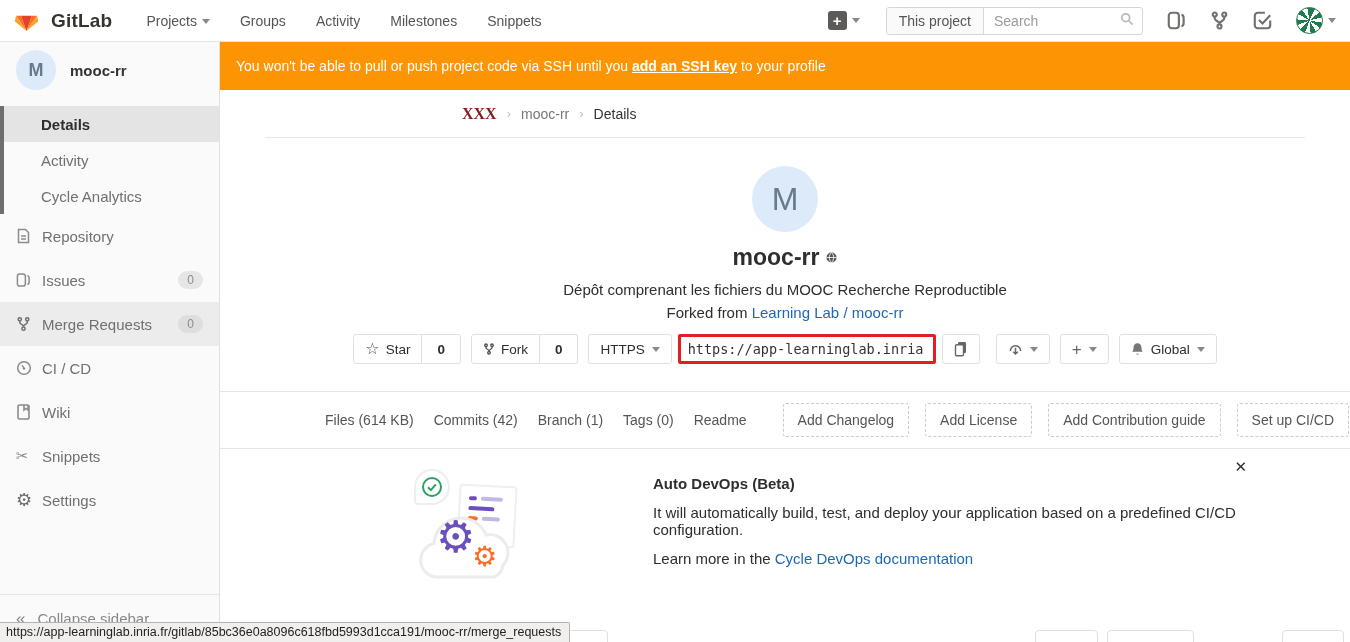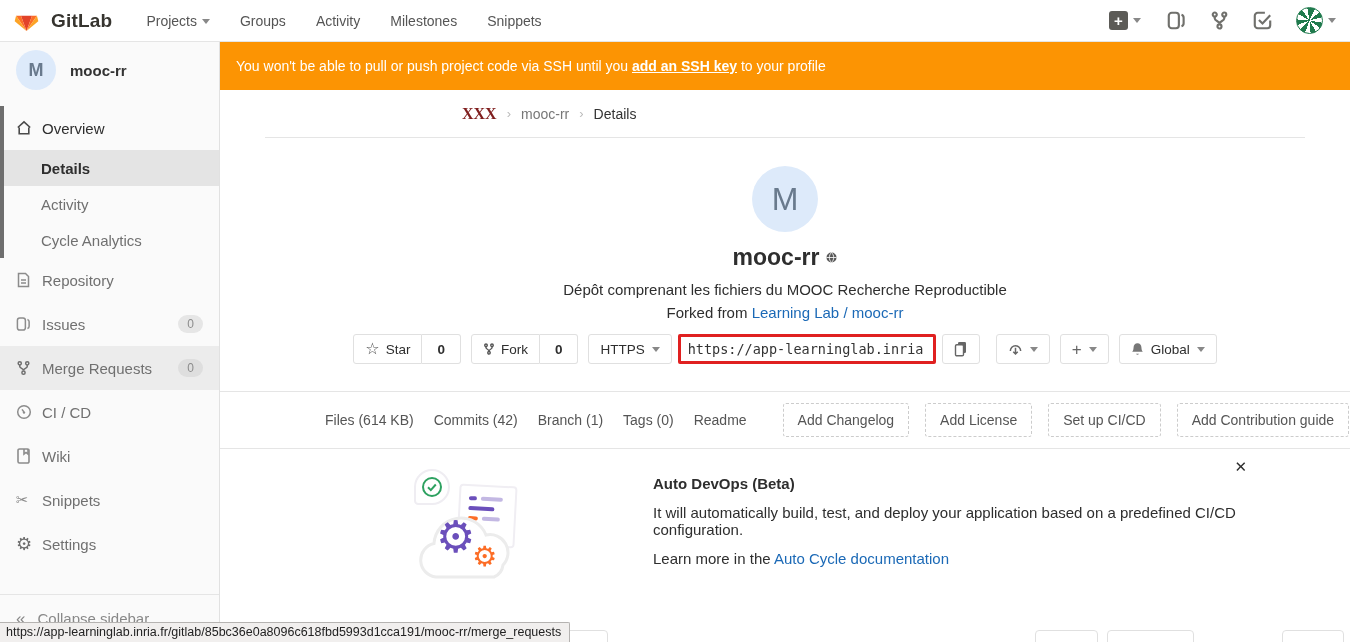--- a/index.html
+++ b/index.html
@@ -143,20 +143,32 @@
         <span class="nav-link">Activity</span>
         <span class="nav-link">Milestones</span>
         <span class="nav-link">Snippets</span>
       </nav>
     </div>
     <div class="nav-right">
       <span class="plus-btn">
         <span class="plus-sq">+</span>
         <span class="caret"></span>
       </span>
+      <div class="search-group">
+        <span class="search-scope">This project</span>
+        <span class="search-box">
+          <input placeholder="Search" style="">
+          <span class="search-icon">
+            <svg width="14" height="14" viewBox="0 0 16 16" fill="none" stroke="#bbb" stroke-width="2">
+                <circle cx="6.5" cy="6.5" r="4.5"></circle>
+                <path d="M10 10l4.5 4.5"></path>
+              </svg>
+          </span>
+        </span>
+      </div>
       <span class="nav-ico">
         <svg width="19" height="19" viewBox="0 0 16 16" fill="none" stroke="#70706c" stroke-width="1.8">
             <rect x="1.5" y="1.5" width="8.5" height="13" rx="2.5"></rect>
             <path d="M12.2 3.2a2.6 2.6 0 0 1 1.8 2.5v4.6a2.6 2.6 0 0 1-1.8 2.5"></path>
           </svg>
       </span>
       <span class="nav-ico">
         <svg width="19" height="19" viewBox="0 0 16 16" fill="none" stroke="#70706c" stroke-width="1.8">
             <circle cx="4" cy="3" r="1.7"></circle>
             <circle cx="12" cy="3" r="1.7"></circle>
@@ -179,28 +191,20 @@
 
   <div class="main-row">
 
     <aside class="sidebar">
       <div class="proj-head">
         <div class="proj-avatar">M</div>
         <span class="proj-name">mooc-rr</span>
       </div>
       <nav class="side-nav">
         <div class="overview-group">
-          <a class="side-item item-active">
-            <span class="side-icon">
-              <svg width="16" height="16" viewBox="0 0 16 16" fill="none" stroke="#4a4a4a" stroke-width="1.6">
-                  <path d="M1.8 7.5 8 1.8l6.2 5.7M3.2 7.5v6.2h9.6V7.5"></path>
-                </svg>
-            </span>
-            <span>Overview</span>
-          </a>
           <a class="side-item sub-item sub-active">
               <span>Details</span>
             </a>
           <a class="side-item sub-item">
               <span>Activity</span>
             </a>
           <a class="side-item sub-item">
               <span>Cycle Analytics</span>
             </a>
         </div>
@@ -369,22 +373,22 @@
       <div class="stats-outer">
         <div class="container">
           <div class="stats">
             <span class="stat-link">Files (614 KB)</span>
             <span class="stat-link">Commits (42)</span>
             <span class="stat-link">Branch (1)</span>
             <span class="stat-link">Tags (0)</span>
             <span class="stat-link">Readme</span>
             <span class="dash-btn">Add Changelog</span>
             <span class="dash-btn">Add License</span>
+            <span class="dash-btn">Add Contribution guide</span>
             <span class="dash-btn">Set up CI/CD</span>
-            <span class="dash-btn">Add Contribution guide</span>
           </div>
         </div>
       </div>
 
       <div class="container">
         <div class="devops">
           <div class="illus">
             <div class="papers2"></div>
             <div class="papers">
               <span class="pline" style="left:8px;top:10px;width:8px;background:var(--purple);"></span>
@@ -402,21 +406,21 @@
               <svg width="22" height="22" viewBox="0 0 22 22" fill="none">
                   <circle cx="11" cy="11" r="9" stroke="#2da160" stroke-width="2"></circle>
                   <path d="M7 11.3l2.8 2.8 5-5.6" stroke="#2da160" stroke-width="2"></path>
                 </svg>
             </div>
           </div>
           <div class="devops-text">
             <span class="close-x">✕</span>
             <div class="devops-title">Auto DevOps (Beta)</div>
             <div class="devops-desc">It will automatically build, test, and deploy your application based on a predefined CI/CD configuration.</div>
-            <div class="devops-learn"><span>Learn more in the </span><a>Auto Cycle documentation</a></div>
+            <div class="devops-learn"><span>Learn more in the </span><a>Cycle DevOps documentation</a></div>
           </div>
         </div>
       </div>
 
     </main>
   </div>
 </div>
 
 <div class="partial" style="left:558px;width:50px;"></div>
 <div class="partial" style="left:1035px;width:63px;"></div>

